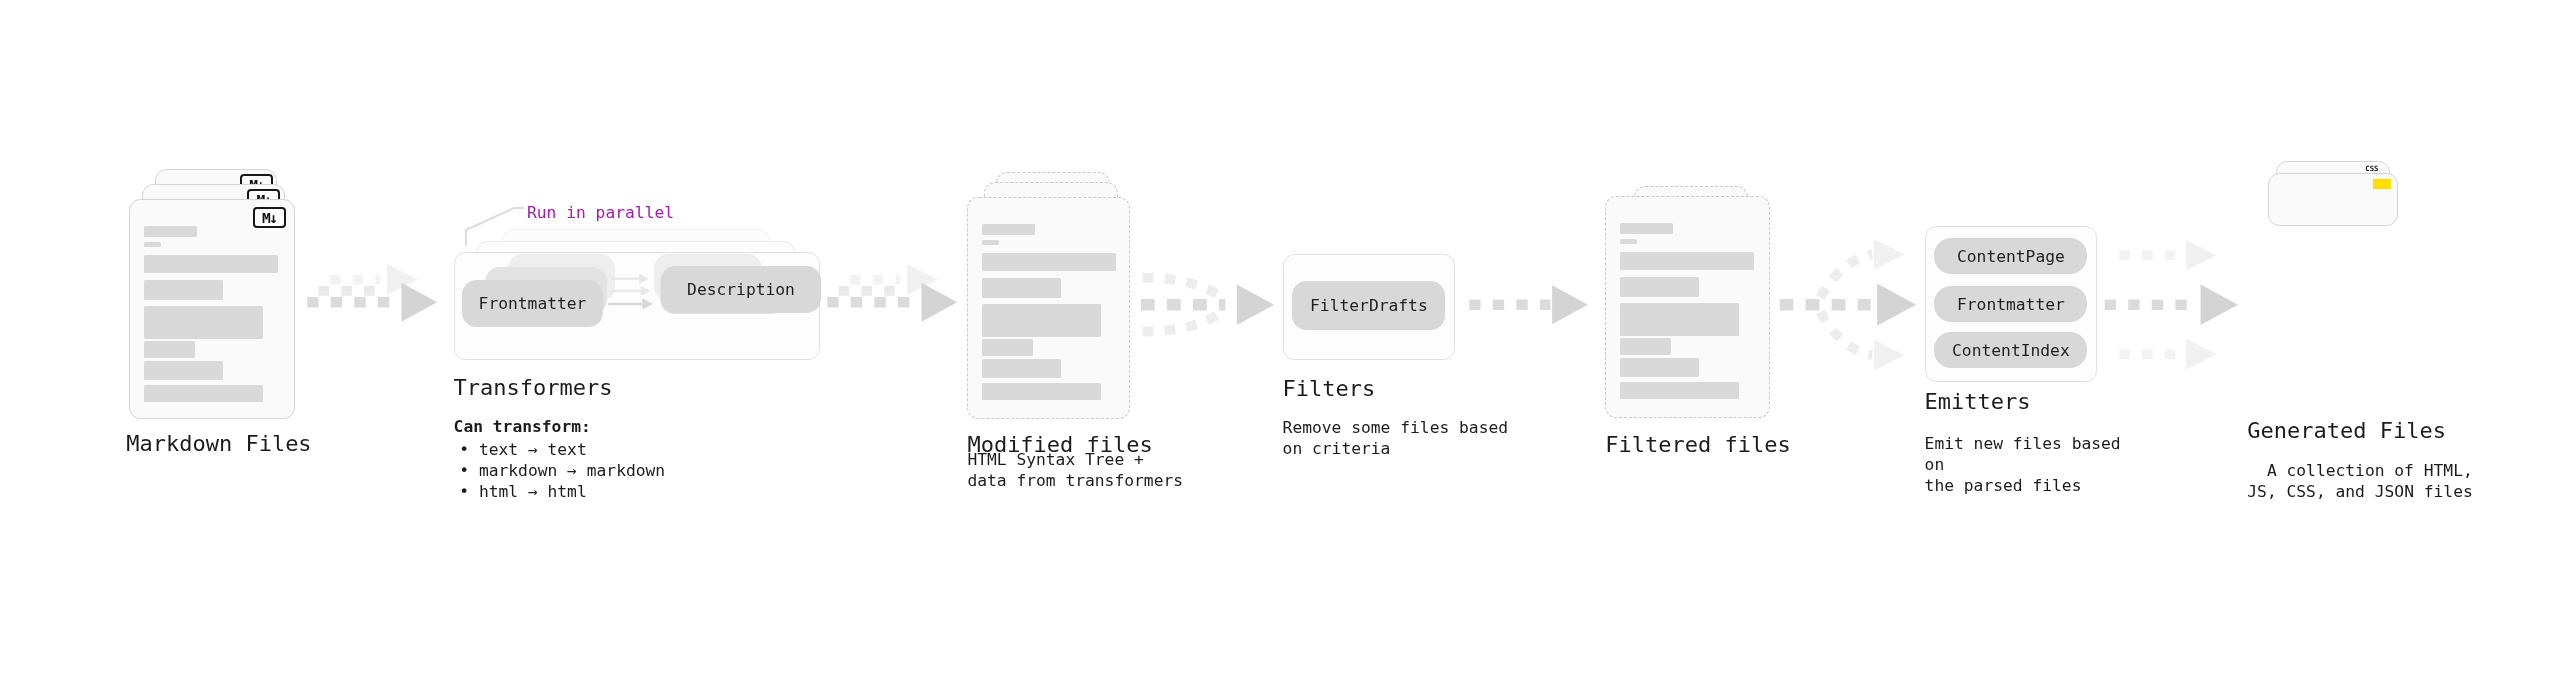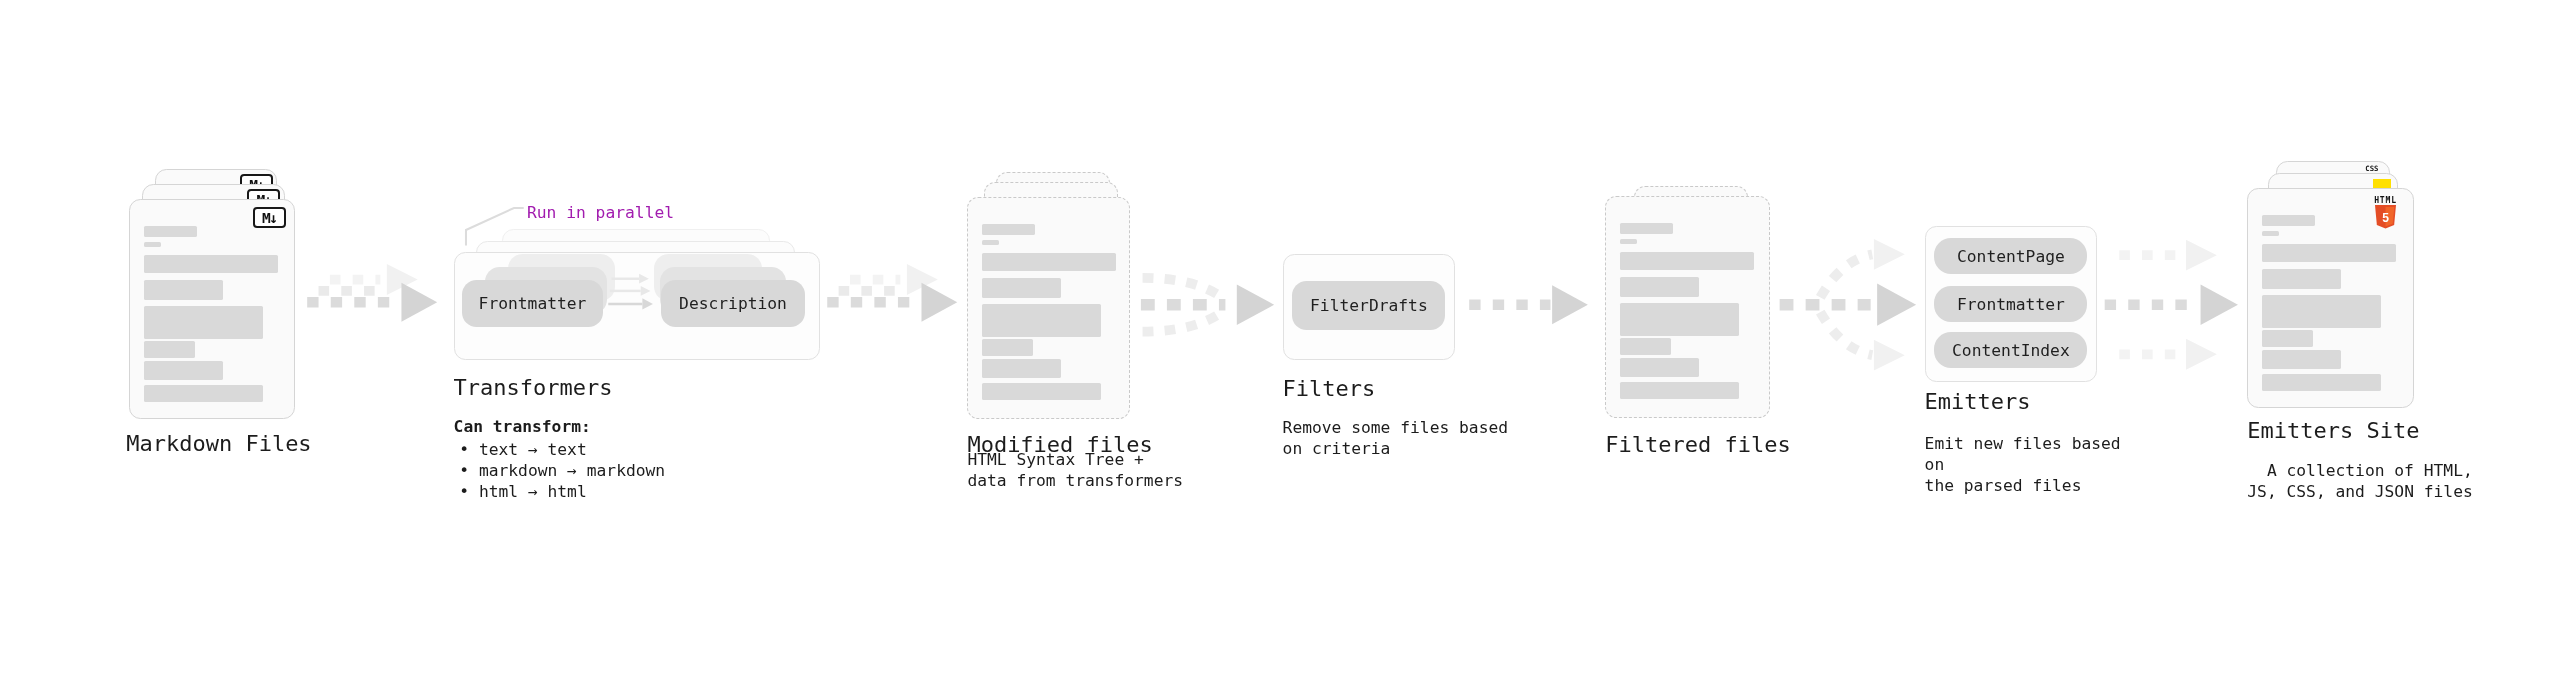--- a/index.html
+++ b/index.html
@@ -141,21 +141,21 @@
       <polygon class="t-head" points="258,103 246,97 246,109"></polygon>
       <line class="t-arrow" x1="210" y1="118" x2="248" y2="118"></line>
       <polygon class="t-head" points="260,118 248,112 248,124"></polygon>
       <line class="t-arrow-dark" x1="208" y1="134" x2="250" y2="134"></line>
       <polygon class="t-head-dark" points="263,134 250,127 250,141"></polygon>
     </svg>
 
     <div class="annotation" style="left:88px;top:8.1px;">Run in parallel</div>
 
     <div class="chip" style="left:23px;top:85px;width:141px;height:47px;">Frontmatter</div>
-    <div class="chip" style="left:222px;top:85px;width:144px;height:47px;">Description</div>
+    <div class="chip" style="left:222px;top:71px;width:160px;height:47px;">Description</div>
 
     <div class="heading" style="left:14.6px;top:181px;">Transformers</div>
     <div class="caption" style="left:14.6px;top:221px;font-weight:bold;">Can transform:</div>
     <div class="caption" style="left:20.3px;top:244px;">• text → text</div>
     <div class="caption" style="left:20.3px;top:265px;">• markdown → markdown</div>
     <div class="caption" style="left:20.3px;top:286px;text-align:center;">• html → html</div>
   </div>
 
   <div class="node" style="left:943px;top:158px;width:260px;height:358px;">
     <div class="page dashed" style="left:53px;top:14px;width:114px;height:57px;"></div>
@@ -211,37 +211,19 @@
   <div class="node" style="left:2227px;top:150px;width:260px;height:366px;">
     <div class="page" style="left:49px;top:11.4px;width:114px;height:49px;">
       <div class="icon-css">
         <div class="txt">CSS</div>
         <div class="bluebar" style="background: rgb(41, 101, 241);"></div>
       </div>
     </div>
     <div class="page" style="left:41px;top:23px;width:130px;height:53px;">
       <div class="icon-js" style="background: rgb(255, 224, 0);"></div>
     </div>
-    <div class="page" style="left:20.3px;top:38px;width:167px;height:220px;">
-      <div class="icon-html5">
-        <div class="txt">HTML</div>
-        <svg width="21" height="24.4" viewBox="0 0 26 30">
-          <polygon points="0,0 26,0 23.7,24.6 13,29 2.3,24.6" style="fill: rgb(228, 77, 38);"></polygon>
-          <polygon points="13,2.3 23.9,2.3 21.9,23 13,26.6" style="fill: rgb(241, 101, 41);"></polygon>
-          <text x="13" y="20.5" font-size="15" font-weight="bold" fill="#ffffff" text-anchor="middle" font-family="Liberation Sans, sans-serif">5</text>
-        </svg>
-      </div>
-    <div class="bar" style="top: 26px; width: 53px; height: 11.4px;"></div>
-        <div class="bar" style="top: 42px; width: 17px; height: 4.9px;"></div>
-        <div class="bar" style="top: 55px; width: 134px; height: 18px;"></div>
-        <div class="bar" style="top: 80px; width: 79px; height: 19.5px;"></div>
-        <div class="bar" style="top: 106px; width: 119px; height: 32.5px;"></div>
-        <div class="bar" style="top: 141px; width: 51px; height: 17px;"></div>
-        <div class="bar" style="top: 161px; width: 79px; height: 18.7px;"></div>
-        <div class="bar" style="top: 185px; width: 119px; height: 17px;"></div>
-      </div>
-    <div class="heading" style="left:20.3px;top:269px;">Emitters Site</div>
+    <div class="heading" style="left:20.3px;top:269px;">Generated Files</div>
     <div class="caption" style="left:20.3px;top:310px;text-align:right;">A collection of HTML,
 JS, CSS, and JSON files</div>
   </div>
 
 </div>
 
 
 </body></html>

